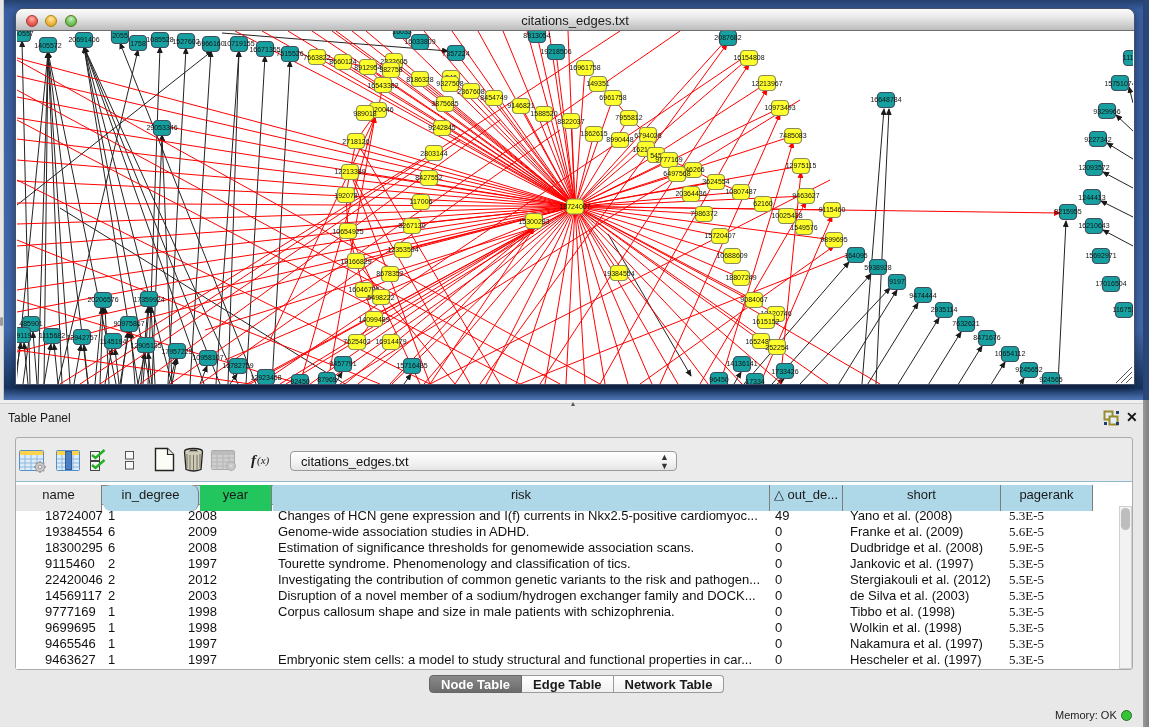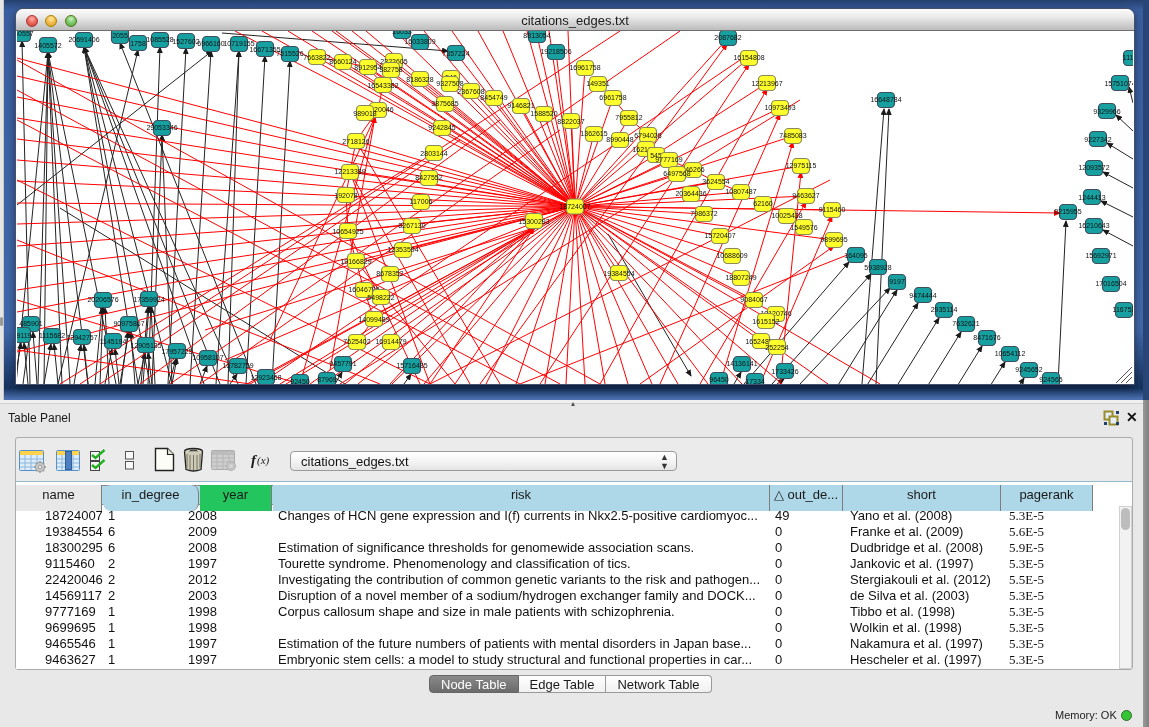--- a/index.html
+++ b/index.html
@@ -34,21 +34,21 @@
 .th { position:absolute; top:0; height:26px; text-align:center; font-size:13px; color:#1a1a1a;
   padding-top:2px; border-right:1px solid #7d7d7d; }
 .trow { position:relative; width:1077px; height:16px; font-size:13px; color:#111; white-space:nowrap; }
 .c { position:absolute; top:0px; overflow:hidden; }
 .c1 { left:29px; width:70px; } .c2 { left:92px; width:88px; } .c3 { left:172px; width:72px; }
 .c4 { left:262px; width:489px; } .c5 { left:759px; width:66px; } .c6 { left:834px; width:150px; }
 .c7 { left:993px; width:84px;font-family:Liberation Serif, serif; }
 .vsb { position:absolute; left:1103px; top:24px; width:13px; height:163px; background:#f2f2f2; border:1px solid #d0d0d0;}
 .vsb .thumb { position:absolute; left:1px; top:1px; width:9px; height:22px; background:#bdbdbd; border-radius:5px;}
 .tabs { position:absolute; left:429px; top:675px; height:18px; display:flex; font-size:13px; }
-.tab { border:1px solid #9a9a9a; padding:1px 11px 0 11px; font-weight:normal; background:linear-gradient(180deg,#ffffff,#f0f0f0); color:#1a1a1a; border-left:none;}
+.tab { border:1px solid #9a9a9a; padding:1px 11px 0 11px; font-weight:bold; background:linear-gradient(180deg,#ffffff,#f0f0f0); color:#1a1a1a; border-left:none;}
 .tab.sel { background:linear-gradient(180deg,#8a8a8a,#6b6b6b); color:#fff; border:1px solid #666;
   border-radius:4px 0 0 4px; }
 .tab.last { border-radius:0 4px 4px 0; }
 .mem { position:absolute; left:1055px; top:709px; font-size:11px; color:#222; }
 .memdot { position:absolute; left:1121px; top:710px; width:11px; height:11px; border-radius:50%;
   background:#35c435; border:1px solid #2a6e2a; }
 .rbar { position:absolute; left:1143px; top:400px; width:6px; height:327px;
   background:linear-gradient(90deg,#9a9a9a,#7f7f7f); }
 </style></head><body>
 <div class="desktop"></div>
@@ -944,20 +944,21 @@
         <div class="c c3">2008</div>
 <div class="c c4">Changes of HCN gene expression and I(f) currents in Nkx2.5-positive cardiomyoc...</div>
         <div class="c c5">49</div>
         <div class="c c6">Yano et al. (2008)</div>
 <div class="c c7">5.3E-5</div>
       </div>
 <div class="trow">
 <div class="c c1">19384554</div>
         <div class="c c2">6</div>
         <div class="c c3">2009</div>
+<div class="c c4">Genome-wide association studies in ADHD.</div>
         <div class="c c5">0</div>
         <div class="c c6">Franke et al. (2009)</div>
 <div class="c c7">5.6E-5</div>
       </div>
 <div class="trow">
 <div class="c c1">18300295</div>
         <div class="c c2">6</div>
         <div class="c c3">2008</div>
 <div class="c c4">Estimation of significance thresholds for genomewide association scans.</div>
         <div class="c c5">0</div>
@@ -1005,21 +1006,20 @@
         <div class="c c2">1</div>
         <div class="c c3">1998</div>
         <div class="c c5">0</div>
         <div class="c c6">Wolkin et al. (1998)</div>
 <div class="c c7">5.3E-5</div>
       </div>
 <div class="trow">
 <div class="c c1">9465546</div>
         <div class="c c2">1</div>
         <div class="c c3">1997</div>
-<div class="c c4">Estimation of the future numbers of patients with mental disorders in Japan base...</div>
         <div class="c c5">0</div>
         <div class="c c6">Nakamura et al. (1997)</div>
 <div class="c c7">5.3E-5</div>
       </div>
 <div class="trow">
 <div class="c c1">9463627</div>
         <div class="c c2">1</div>
         <div class="c c3">1997</div>
 <div class="c c4">Embryonic stem cells: a model to study structural and functional properties in car...</div>
         <div class="c c5">0</div>

